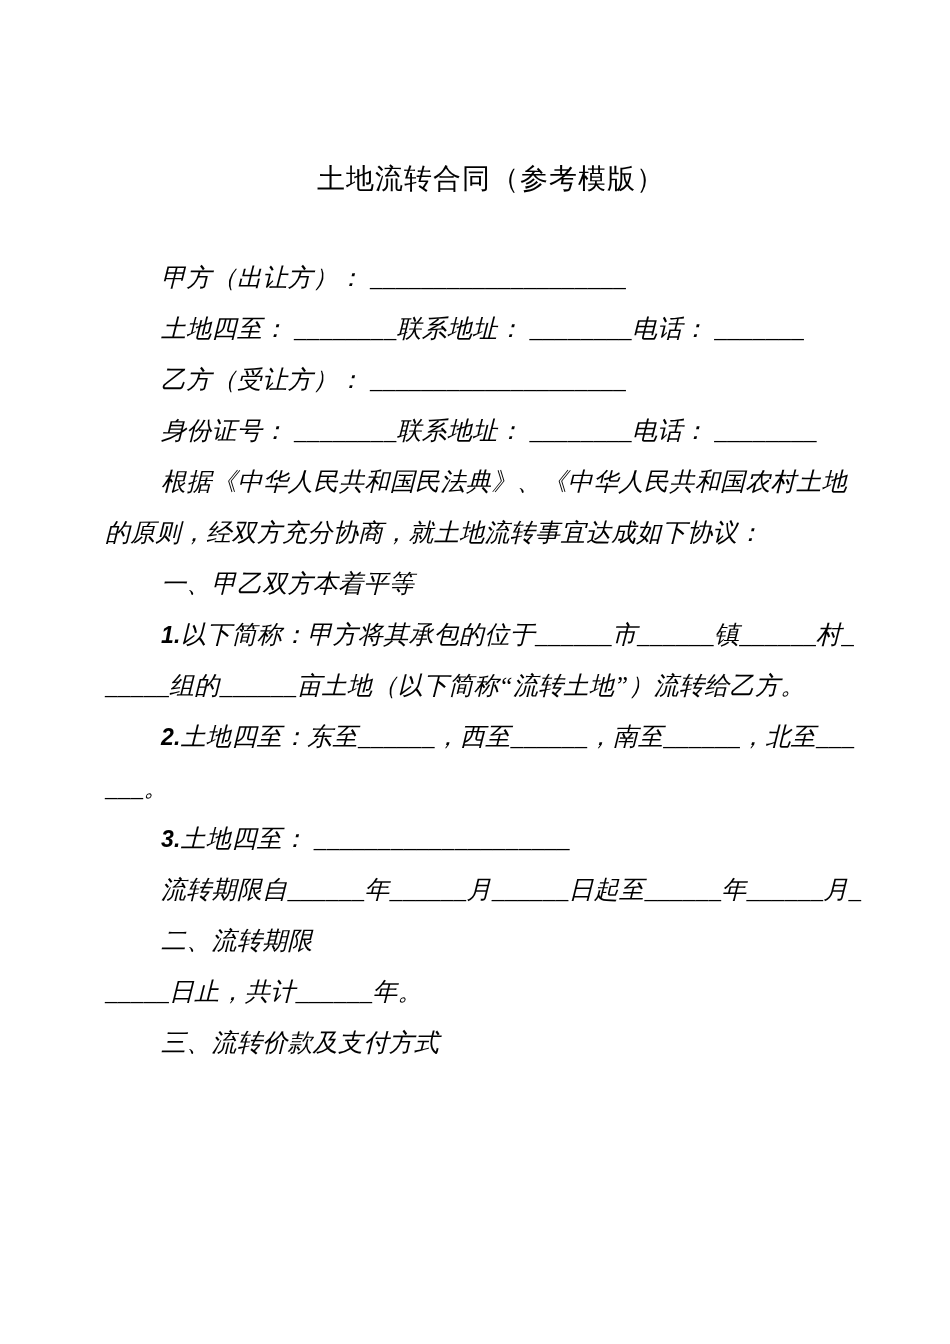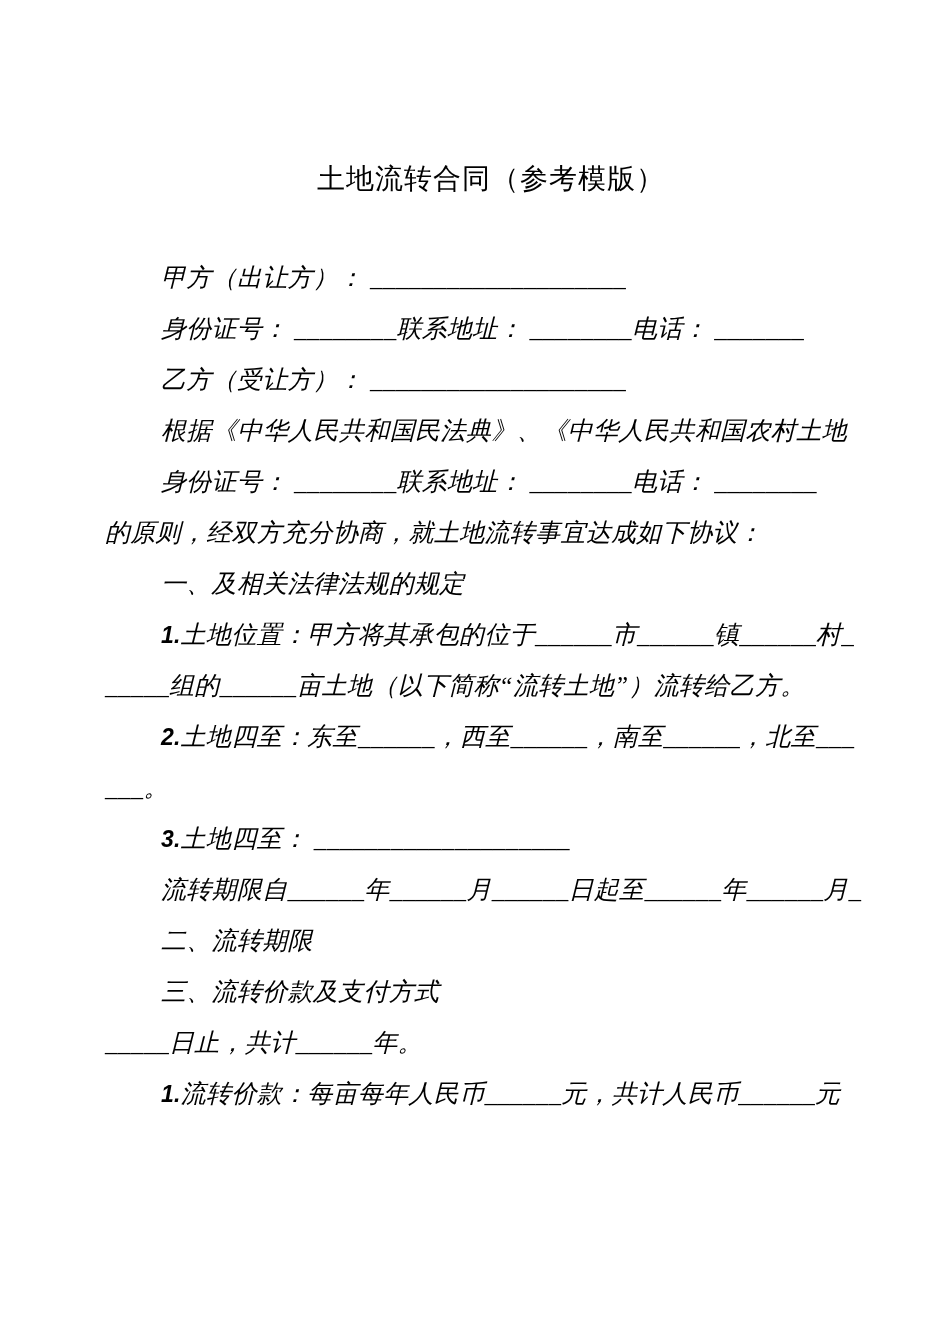--- a/index.html
+++ b/index.html
@@ -65,30 +65,29 @@
   }
 </style>
 </head>
 <body>
 
 <div class="page">
   <div class="doc-title">土地流转合同（参考模版）</div>
 
   <div class="doc-body">
       <div class="line indent">甲方（出让方）： ____________________</div>
-      <div class="line indent">身份证号： ________联系地址： ________电话： _______</div>
+      <div class="line indent">土地四至： ________联系地址： ________电话： _______</div>
       <div class="line indent">乙方（受让方）： ____________________</div>
+      <div class="line indent">身份证号： ________联系地址： ________电话： ________</div>
       <div class="line indent j">根据《中华人民共和国民法典》、《中华人民共和国农村土地</div>
-      <div class="line indent">身份证号： ________联系地址： ________电话： ________</div>
       <div class="line">的原则，经双方充分协商，就土地流转事宜达成如下协议：</div>
-      <div class="line indent">一、及相关法律法规的规定</div>
-      <div class="line indent"><span class="num">1.</span><span>土地位置：甲方将其承包的位于______市______镇______村_</span></div>
+      <div class="line indent">一、甲乙双方本着平等</div>
+      <div class="line indent"><span class="num">1.</span><span>以下简称：甲方将其承包的位于______市______镇______村_</span></div>
       <div class="line">_____组的______亩土地（以下简称“流转土地”）流转给乙方。</div>
       <div class="line indent"><span class="num">2.</span><span>土地四至：东至______，西至______，南至______，北至___</span></div>
       <div class="line">___。</div>
       <div class="line indent"><span class="num">3.</span><span>土地四至： ____________________</span></div>
       <div class="line indent">流转期限自______年______月______日起至______年______月_</div>
       <div class="line indent">二、流转期限</div>
+      <div class="line">_____日止，共计______年。</div>
       <div class="line indent">三、流转价款及支付方式</div>
-      <div class="line">_____日止，共计______年。</div>
-      <div class="line indent"><span class="num">1.</span><span>流转价款：每亩每年人民币______元，共计人民币______元</span></div>
     </div>
 </div>
 
 </body></html>

